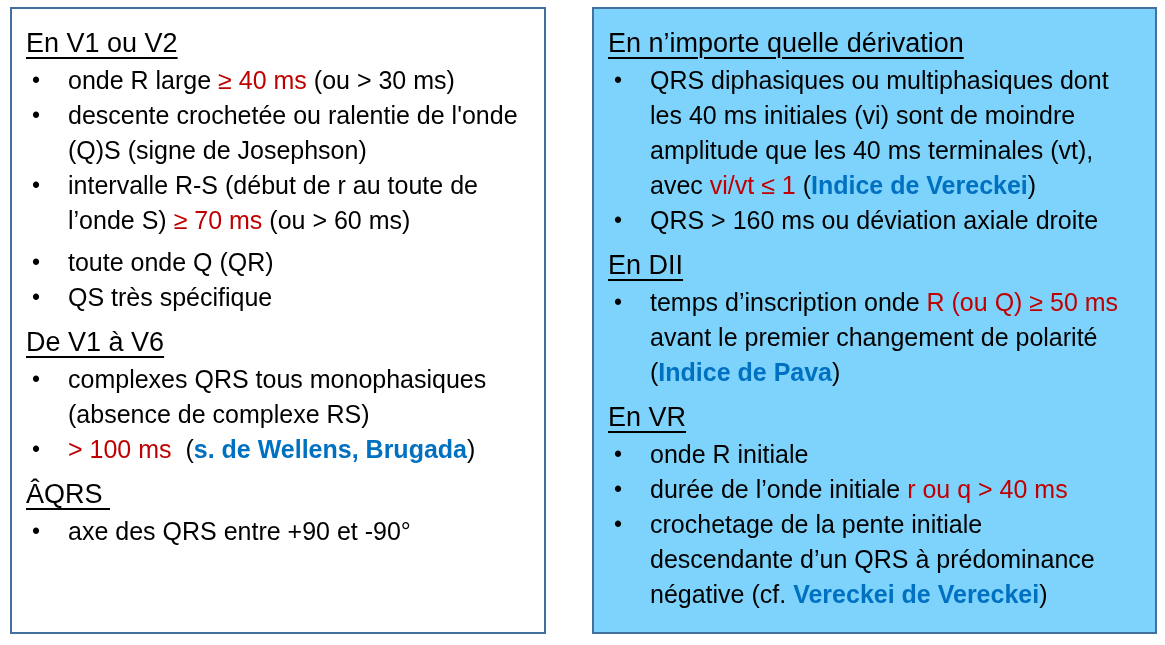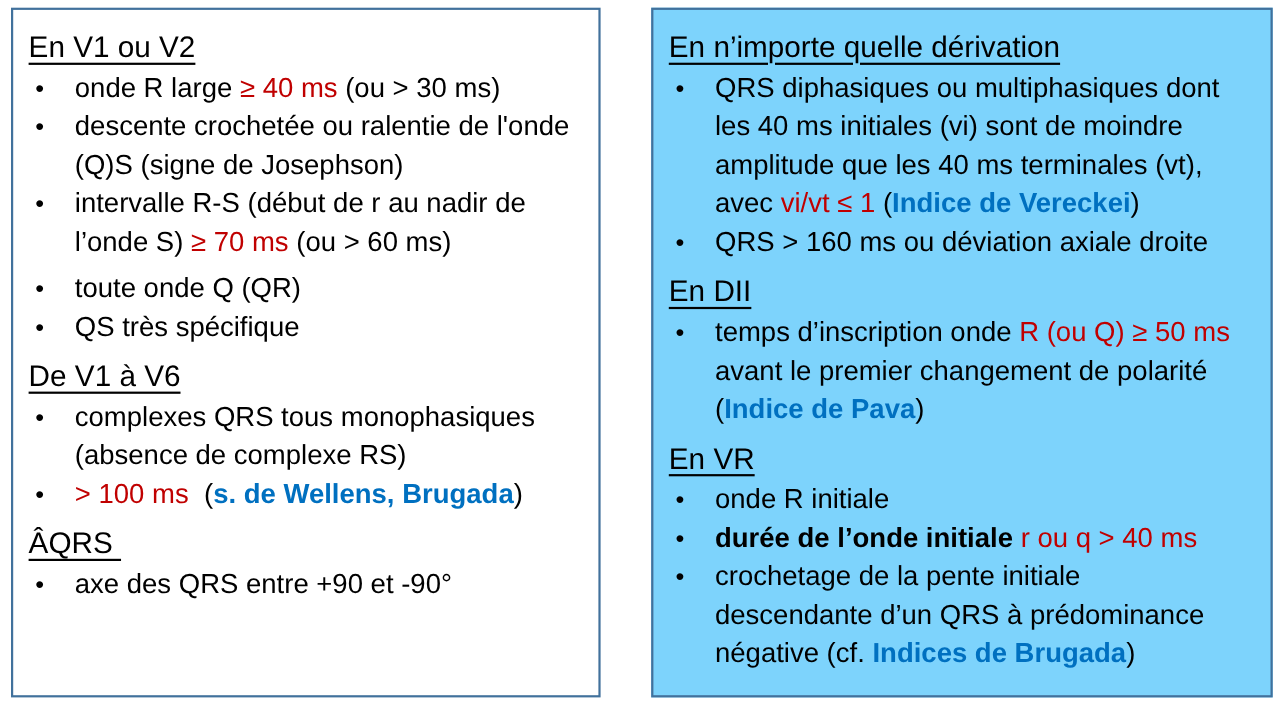--- a/index.html
+++ b/index.html
@@ -68,21 +68,21 @@
         <span class="dot">•</span>
         <span class="btext"><span class="run" style="color: rgb(0, 0, 0);">onde R large </span><span class="run" style="color: rgb(192, 0, 0);">≥ 40 ms</span><span class="run" style="color: rgb(0, 0, 0);"> (ou &gt; 30 ms)</span></span>
       </div>
       <div class="bullet">
         <span class="dot">•</span>
         <span class="btext"><span class="run" style="color: rgb(0, 0, 0);">descente crochetée ou ralentie de l'onde
 (Q)S (signe de Josephson)</span></span>
       </div>
       <div class="bullet">
         <span class="dot">•</span>
-        <span class="btext"><span class="run" style="color: rgb(0, 0, 0);">intervalle R-S (début de r au nadir de
+        <span class="btext"><span class="run" style="color: rgb(0, 0, 0);">intervalle R-S (début de r au toute de
 l’onde S) </span><span class="run" style="color: rgb(192, 0, 0);">≥ 70 ms</span><span class="run" style="color: rgb(0, 0, 0);"> (ou &gt; 60 ms)</span></span>
       </div>
     </div>
     <div class="section">
       <div class="bullet">
         <span class="dot">•</span>
         <span class="btext"><span class="run" style="color: rgb(0, 0, 0);">toute onde Q (QR)</span></span>
       </div>
       <div class="bullet">
         <span class="dot">•</span>
@@ -134,22 +134,22 @@
       </div>
     </div>
     <div class="section">
       <div class="heading">En VR</div>
       <div class="bullet">
         <span class="dot">•</span>
         <span class="btext"><span class="run" style="color: rgb(0, 0, 0);">onde R initiale</span></span>
       </div>
       <div class="bullet">
         <span class="dot">•</span>
-        <span class="btext"><span class="run" style="color: rgb(0, 0, 0); font-weight: bold;">durée de l’onde initiale </span><span class="run" style="color: rgb(192, 0, 0);">r ou q &gt; 40 ms</span></span>
+        <span class="btext"><span class="run" style="color: rgb(0, 0, 0);">durée de l’onde initiale </span><span class="run" style="color: rgb(192, 0, 0);">r ou q &gt; 40 ms</span></span>
       </div>
       <div class="bullet">
         <span class="dot">•</span>
         <span class="btext"><span class="run" style="color: rgb(0, 0, 0);">crochetage de la pente initiale
 descendante d’un QRS à prédominance
-négative (cf. </span><span class="run b" style="color: rgb(0, 112, 192);">Indices de Brugada</span><span class="run" style="color: rgb(0, 0, 0);">)</span></span>
+négative (cf. </span><span class="run b" style="color: rgb(0, 112, 192);">Vereckei de Vereckei</span><span class="run" style="color: rgb(0, 0, 0);">)</span></span>
       </div>
     </div>
   </div>
 
 </body></html>

